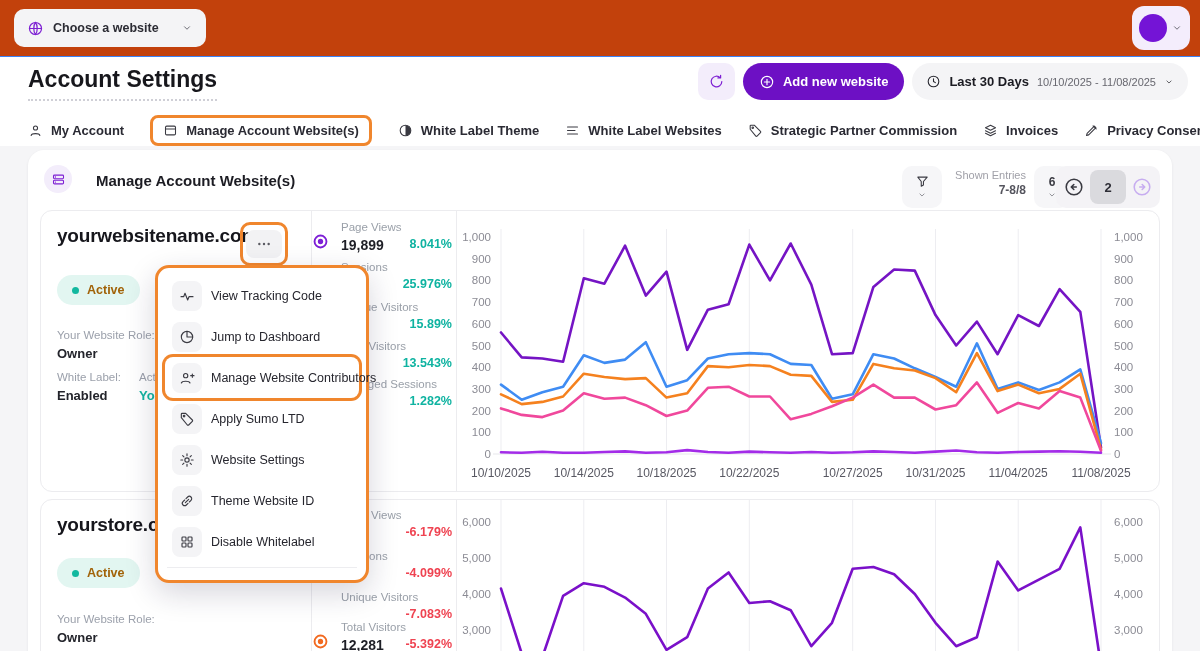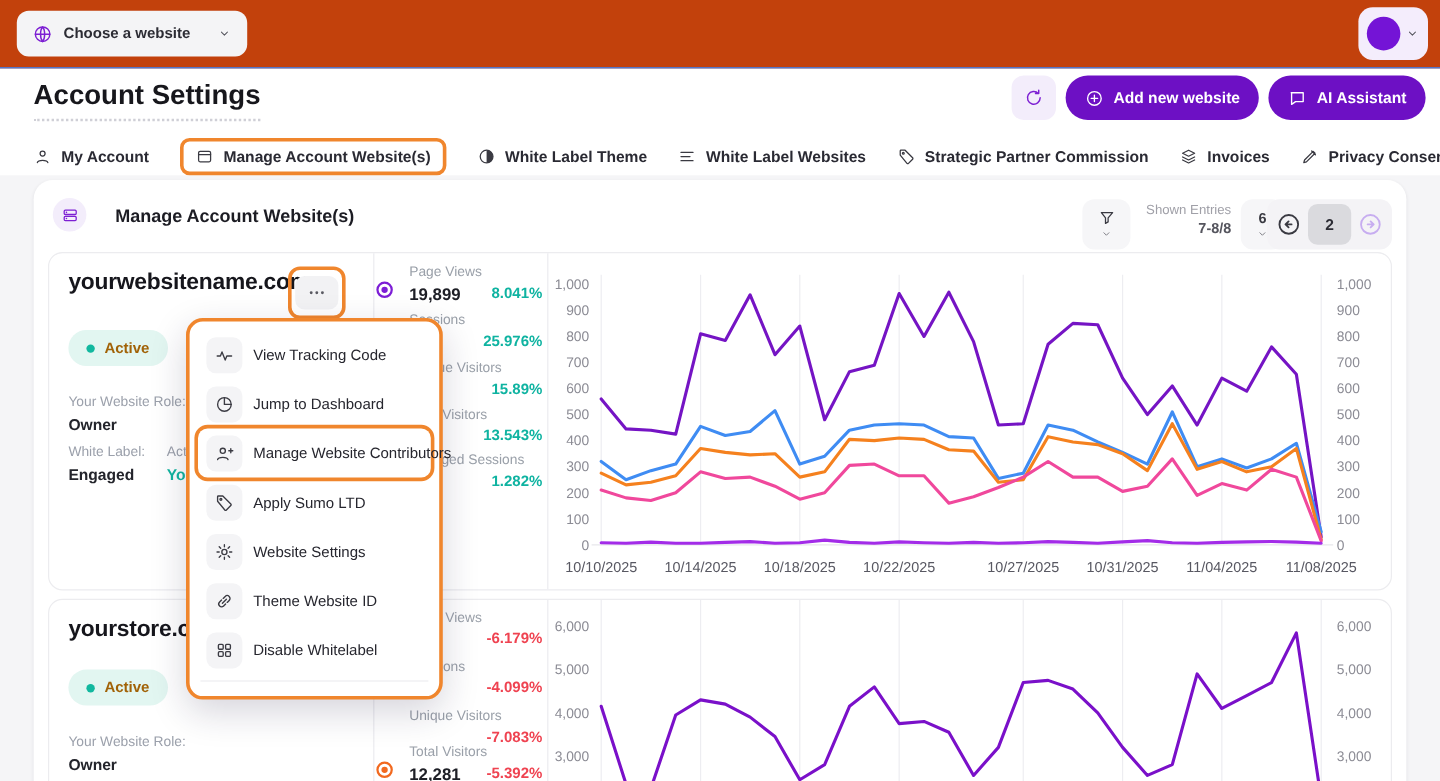--- a/index.html
+++ b/index.html
@@ -142,27 +142,34 @@
       </button>
       <button class="btn-purple">
         <span class="ic">
             <svg viewBox="0 0 24 24" fill="none" stroke="currentColor" stroke-width="1.7" stroke-linecap="round" stroke-linejoin="round">
               <circle cx="12" cy="12" r="8.5"></circle>
               <path d="M12 8v8M8 12h8"></path>
             </svg>
           </span>
         <span>Add new website</span>
       </button>
-      <button class="btn-purple">
+      <button class="pill-date">
         <span class="ic">
             <svg viewBox="0 0 24 24" fill="none" stroke="currentColor" stroke-width="1.7" stroke-linecap="round" stroke-linejoin="round">
-              <path d="M4.5 5h15v11h-9.5L5 19.5V5z"></path>
-            </svg>
-          </span>
-        <span>AI Assistant</span>
+              <circle cx="12" cy="12" r="8.5"></circle>
+              <path d="M12 7.5V12l3 1.8"></path>
+            </svg>
+          </span>
+        <span class="pd-label">Last 30 Days</span>
+        <span class="pd-value">10/10/2025 - 11/08/2025</span>
+        <span class="ic chev" style="width:10px;height:10px">
+            <svg viewBox="0 0 24 24" fill="none" stroke="currentColor" stroke-width="1.7" stroke-linecap="round" stroke-linejoin="round">
+              <path d="M7 9.5l5 5 5-5"></path>
+            </svg>
+          </span>
       </button>
     </div>
     <div id="tabs">
         <div class="tab">
           <span class="ic t-ic">
             <svg viewBox="0 0 24 24" fill="none" stroke="currentColor" stroke-width="1.7" stroke-linecap="round" stroke-linejoin="round">
               <circle cx="12" cy="8" r="3.3"></circle>
               <path d="M5 20c1-4 13-4 14 0"></path>
             </svg>
           </span>
@@ -295,21 +302,21 @@
             </span>
         </button>
       </div>
       <div class="badge" style="top:64px">
         <span class="b-dot"></span>
         <span class="b-txt">Active</span>
       </div>
       <div class="flabel" style="left:16px;top:118px">Your Website Role:</div>
       <div class="fvalue" style="left:16px;top:135px">Owner</div>
       <div class="flabel" style="left:16px;top:160px">White Label:</div>
-      <div class="fvalue" style="left:16px;top:177px">Engaged</div>
+      <div class="fvalue" style="left:16px;top:177px">Enabled</div>
       <div class="flabel" style="left:98px;top:160px">Acti</div>
       <div class="fvalue teal-txt" style="left:98px;top:177px">You</div>
       <div class="stats" id="stats1">
           <div class="srow" style="top: 10px;">
             <span class="ic radio" style="color:#7d1ed6">
               <svg viewBox="0 0 20 20" fill="none">
                 <circle cx="10" cy="10" r="7" stroke="currentColor" stroke-width="2.2"></circle>
                 <circle cx="10" cy="10" r="3.1" fill="currentColor"></circle>
               </svg>
             </span>

